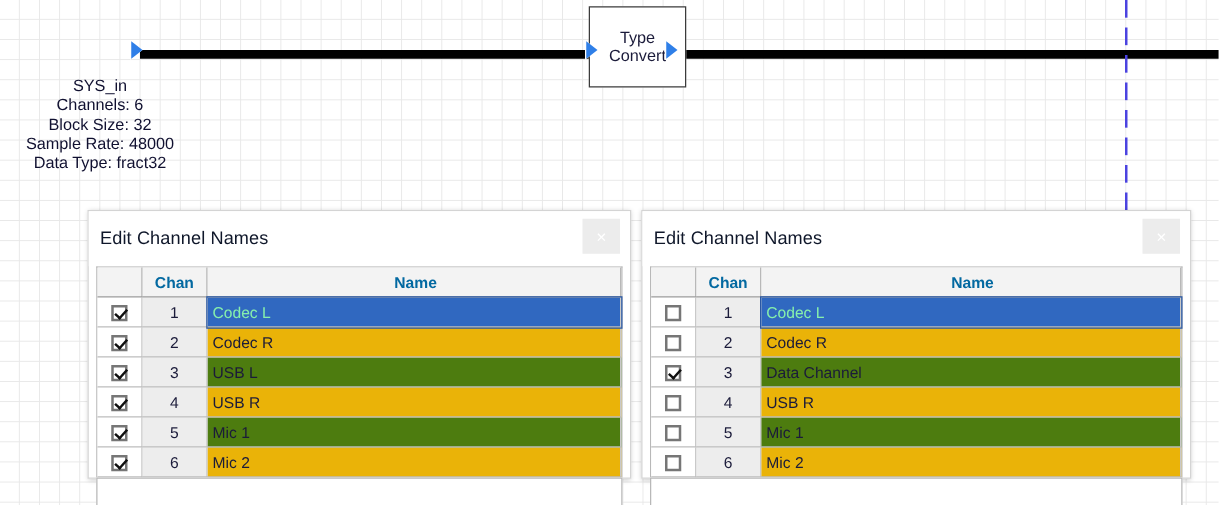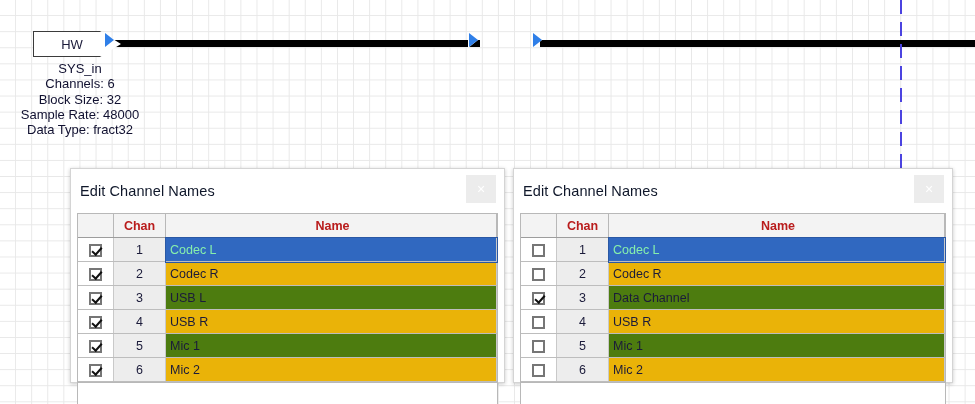--- a/index.html
+++ b/index.html
@@ -132,21 +132,21 @@
   }
   table.chan {
     border-collapse: collapse;
     width: 100%;
     table-layout: fixed;
     font-size: 12.5px;
   }
   table.chan th {
     background: #f3f3f3;
     font-weight: bold;
-    color: #b91c1c;
+    color: #0369a1;
     height: 21px;
     border-right: 1px solid #b8b8b8;
     border-bottom: 1px solid #9d9d9d;
     font-size: 12.5px;
   }
   table.chan td {
     height: 21px;
     border-right: 1px solid #c9c9c9;
     border-bottom: 1px solid #bdbdbd;
     color: #1b1b3a;
@@ -200,31 +200,32 @@
 </head>
 <body>
 
 <div id="canvas">
 
   <div class="wire" style="left:112px; top:40px; width:368px;"></div>
   <div class="wire" style="left:540px; top:40px; width:435px;"></div>
 
   <div class="guide-line"></div>
 
-  <div class="blk-hw">
-    <span>HW</span>
-  </div>
   <div class="port-outline" style="left:104px; top:32px;"></div>
   <div class="port" style="left:105px; top:33px;"></div>
   <div class="caption" style="left:-25px; top:61px; width:210px;">SYS_in
 Channels: 6
 Block Size: 32
 Sample Rate: 48000
 Data Type: fract32</div>
 
+  <div class="blk-tc">
+    <span>Type</span>
+    <span>Convert</span>
+  </div>
   <div class="port-outline" style="left:468px; top:32px;"></div>
   <div class="port" style="left:469px; top:33px;"></div>
   <div class="port-outline" style="left:532px; top:32px;"></div>
   <div class="port" style="left:533px; top:33px;"></div>
 
   <div class="dialog" style="left:70px; top:168px; width:435px; height:215px;">
     <div class="dlg-titlebar">
       <div class="dlg-title">Edit Channel Names</div>
       <div class="dlg-close">×</div>
     </div>

